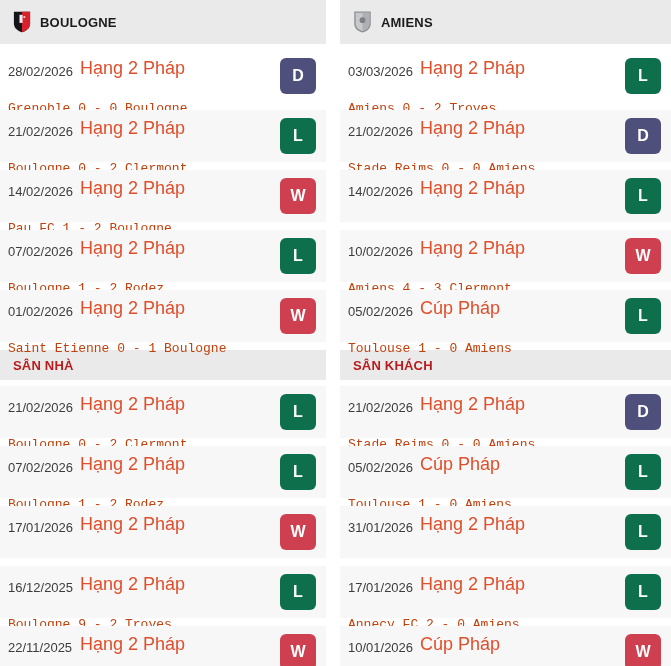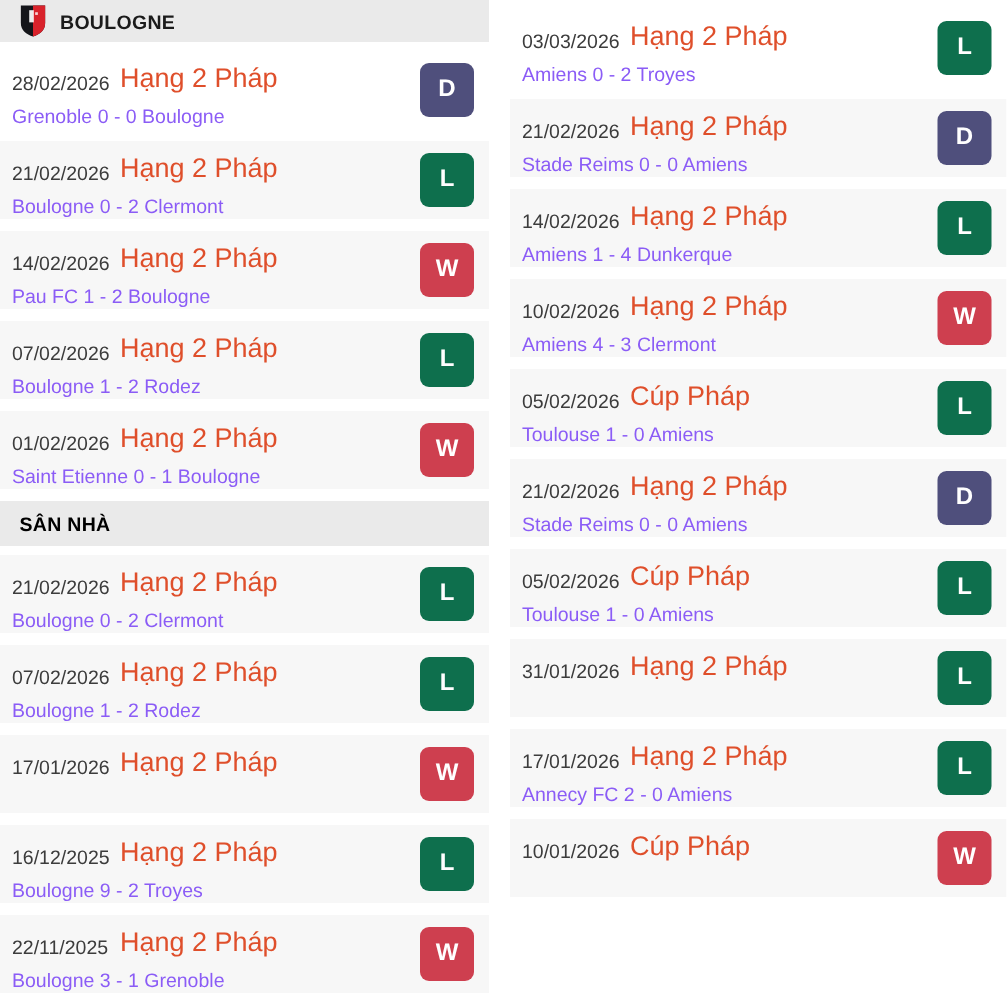--- a/index.html
+++ b/index.html
@@ -9,21 +9,21 @@
     font-family: "Liberation Sans", "DejaVu Sans", sans-serif;
     overflow: hidden;
   }
   .columns {
     display: grid;
     grid-template-columns: 326px 331px;
     column-gap: 14px;
     width: 671px;
   }
   .team-header {
-    height: 28px;
+    height: 44px;
     background: #eaeaea;
     display: flex;
     align-items: center;
     gap: 9px;
     padding: 0 13px;
   }
   .team-header .crest { flex: 0 0 auto; display: flex; }
   .team-name {
     font-size: 13px;
     font-weight: bold;
@@ -43,23 +43,24 @@
   .date {
     font-size: 13px;
     color: #3c3c3c;
     min-width: 72px;
   }
   .league {
     font-size: 18px;
     color: #df4f2b;
   }
   .match {
-    margin-top: 7px;
-    font-size: 13px;
-    color: #8b5cf6;
+    margin-top: 22px;
+    font-size: 13px;
+    color: #c2410c;
+    font-family: Liberation Mono, monospace;
   }
   .badge {
     position: absolute;
     right: 10px;
     top: 50%;
     transform: translateY(-50%);
     width: 36px; height: 36px;
     border-radius: 6px;
     color: #ffffff;
     font-size: 16px;
@@ -72,21 +73,21 @@
     height: 30px;
     background: #eaeaea;
     display: flex;
     align-items: center;
     padding: 0 13px;
     margin-top: 6px;
   }
   .section-title {
     font-size: 13px;
     font-weight: bold;
-    color: #000000;
+    color: #b91c1c;
     letter-spacing: .2px;
   }
 </style>
 </head>
 <body>
 
 <div class="columns">
 
   <div class="col">
     <div class="team-header">
@@ -185,20 +186,31 @@
             <span class="date">22/11/2025</span>
             <span class="league" style="color: rgb(223, 79, 43);">Hạng 2 Pháp</span>
           </div>
           <div class="match">Boulogne 3 - 1 Grenoble</div>
           <span class="badge" style="background: rgb(206, 63, 79);">W</span>
         </div>
     </div>
   </div>
 
   <div class="col">
+    <div class="team-header">
+      <span class="crest">
+        <svg width="19" height="22" viewBox="0 0 20 24">
+          <path d="M1 0.5 H19 V13.5 C19 19 15 22 10 23.5 C5 22 1 19 1 13.5 Z" fill="#8f9093"></path>
+          <path d="M2.5 2 H17.5 V13 C17.5 17.5 14.5 20.5 10 21.8 C5.5 20.5 2.5 17.5 2.5 13 Z" fill="#c7c9cc"></path>
+          <path d="M10 2 H17.5 V13 C17.5 17.5 14.5 20.5 10 21.8 Z" fill="#aeb0b4"></path>
+          <circle cx="10" cy="10" r="3.2" fill="#7d7f84"></circle>
+        </svg>
+      </span>
+      <span class="team-name">AMIENS</span>
+    </div>
 
     <div class="rows recent">
       <div class="match-row">
           <div class="line1">
             <span class="date">03/03/2026</span>
             <span class="league" style="color: rgb(223, 79, 43);">Hạng 2 Pháp</span>
           </div>
           <div class="match">Amiens 0 - 2 Troyes</div>
           <span class="badge" style="background: rgb(14, 111, 77);">L</span>
         </div>
@@ -208,41 +220,43 @@
             <span class="league" style="color: rgb(223, 79, 43);">Hạng 2 Pháp</span>
           </div>
           <div class="match">Stade Reims 0 - 0 Amiens</div>
           <span class="badge" style="background: rgb(79, 79, 124);">D</span>
         </div>
         <div class="match-row">
           <div class="line1">
             <span class="date">14/02/2026</span>
             <span class="league" style="color: rgb(223, 79, 43);">Hạng 2 Pháp</span>
           </div>
-          <div class="match">Amiens 1 - 4 Dunkerque</div>
           <span class="badge" style="background: rgb(14, 111, 77);">L</span>
         </div>
         <div class="match-row">
           <div class="line1">
             <span class="date">10/02/2026</span>
             <span class="league" style="color: rgb(223, 79, 43);">Hạng 2 Pháp</span>
           </div>
           <div class="match">Amiens 4 - 3 Clermont</div>
           <span class="badge" style="background: rgb(206, 63, 79);">W</span>
         </div>
         <div class="match-row">
           <div class="line1">
             <span class="date">05/02/2026</span>
             <span class="league" style="color: rgb(223, 79, 43);">Cúp Pháp</span>
           </div>
           <div class="match">Toulouse 1 - 0 Amiens</div>
           <span class="badge" style="background: rgb(14, 111, 77);">L</span>
         </div>
     </div>
 
+    <div class="section-header">
+      <span class="section-title">SÂN KHÁCH</span>
+    </div>
 
     <div class="rows">
       <div class="match-row">
           <div class="line1">
             <span class="date">21/02/2026</span>
             <span class="league" style="color: rgb(223, 79, 43);">Hạng 2 Pháp</span>
           </div>
           <div class="match">Stade Reims 0 - 0 Amiens</div>
           <span class="badge" style="background: rgb(79, 79, 124);">D</span>
         </div>

